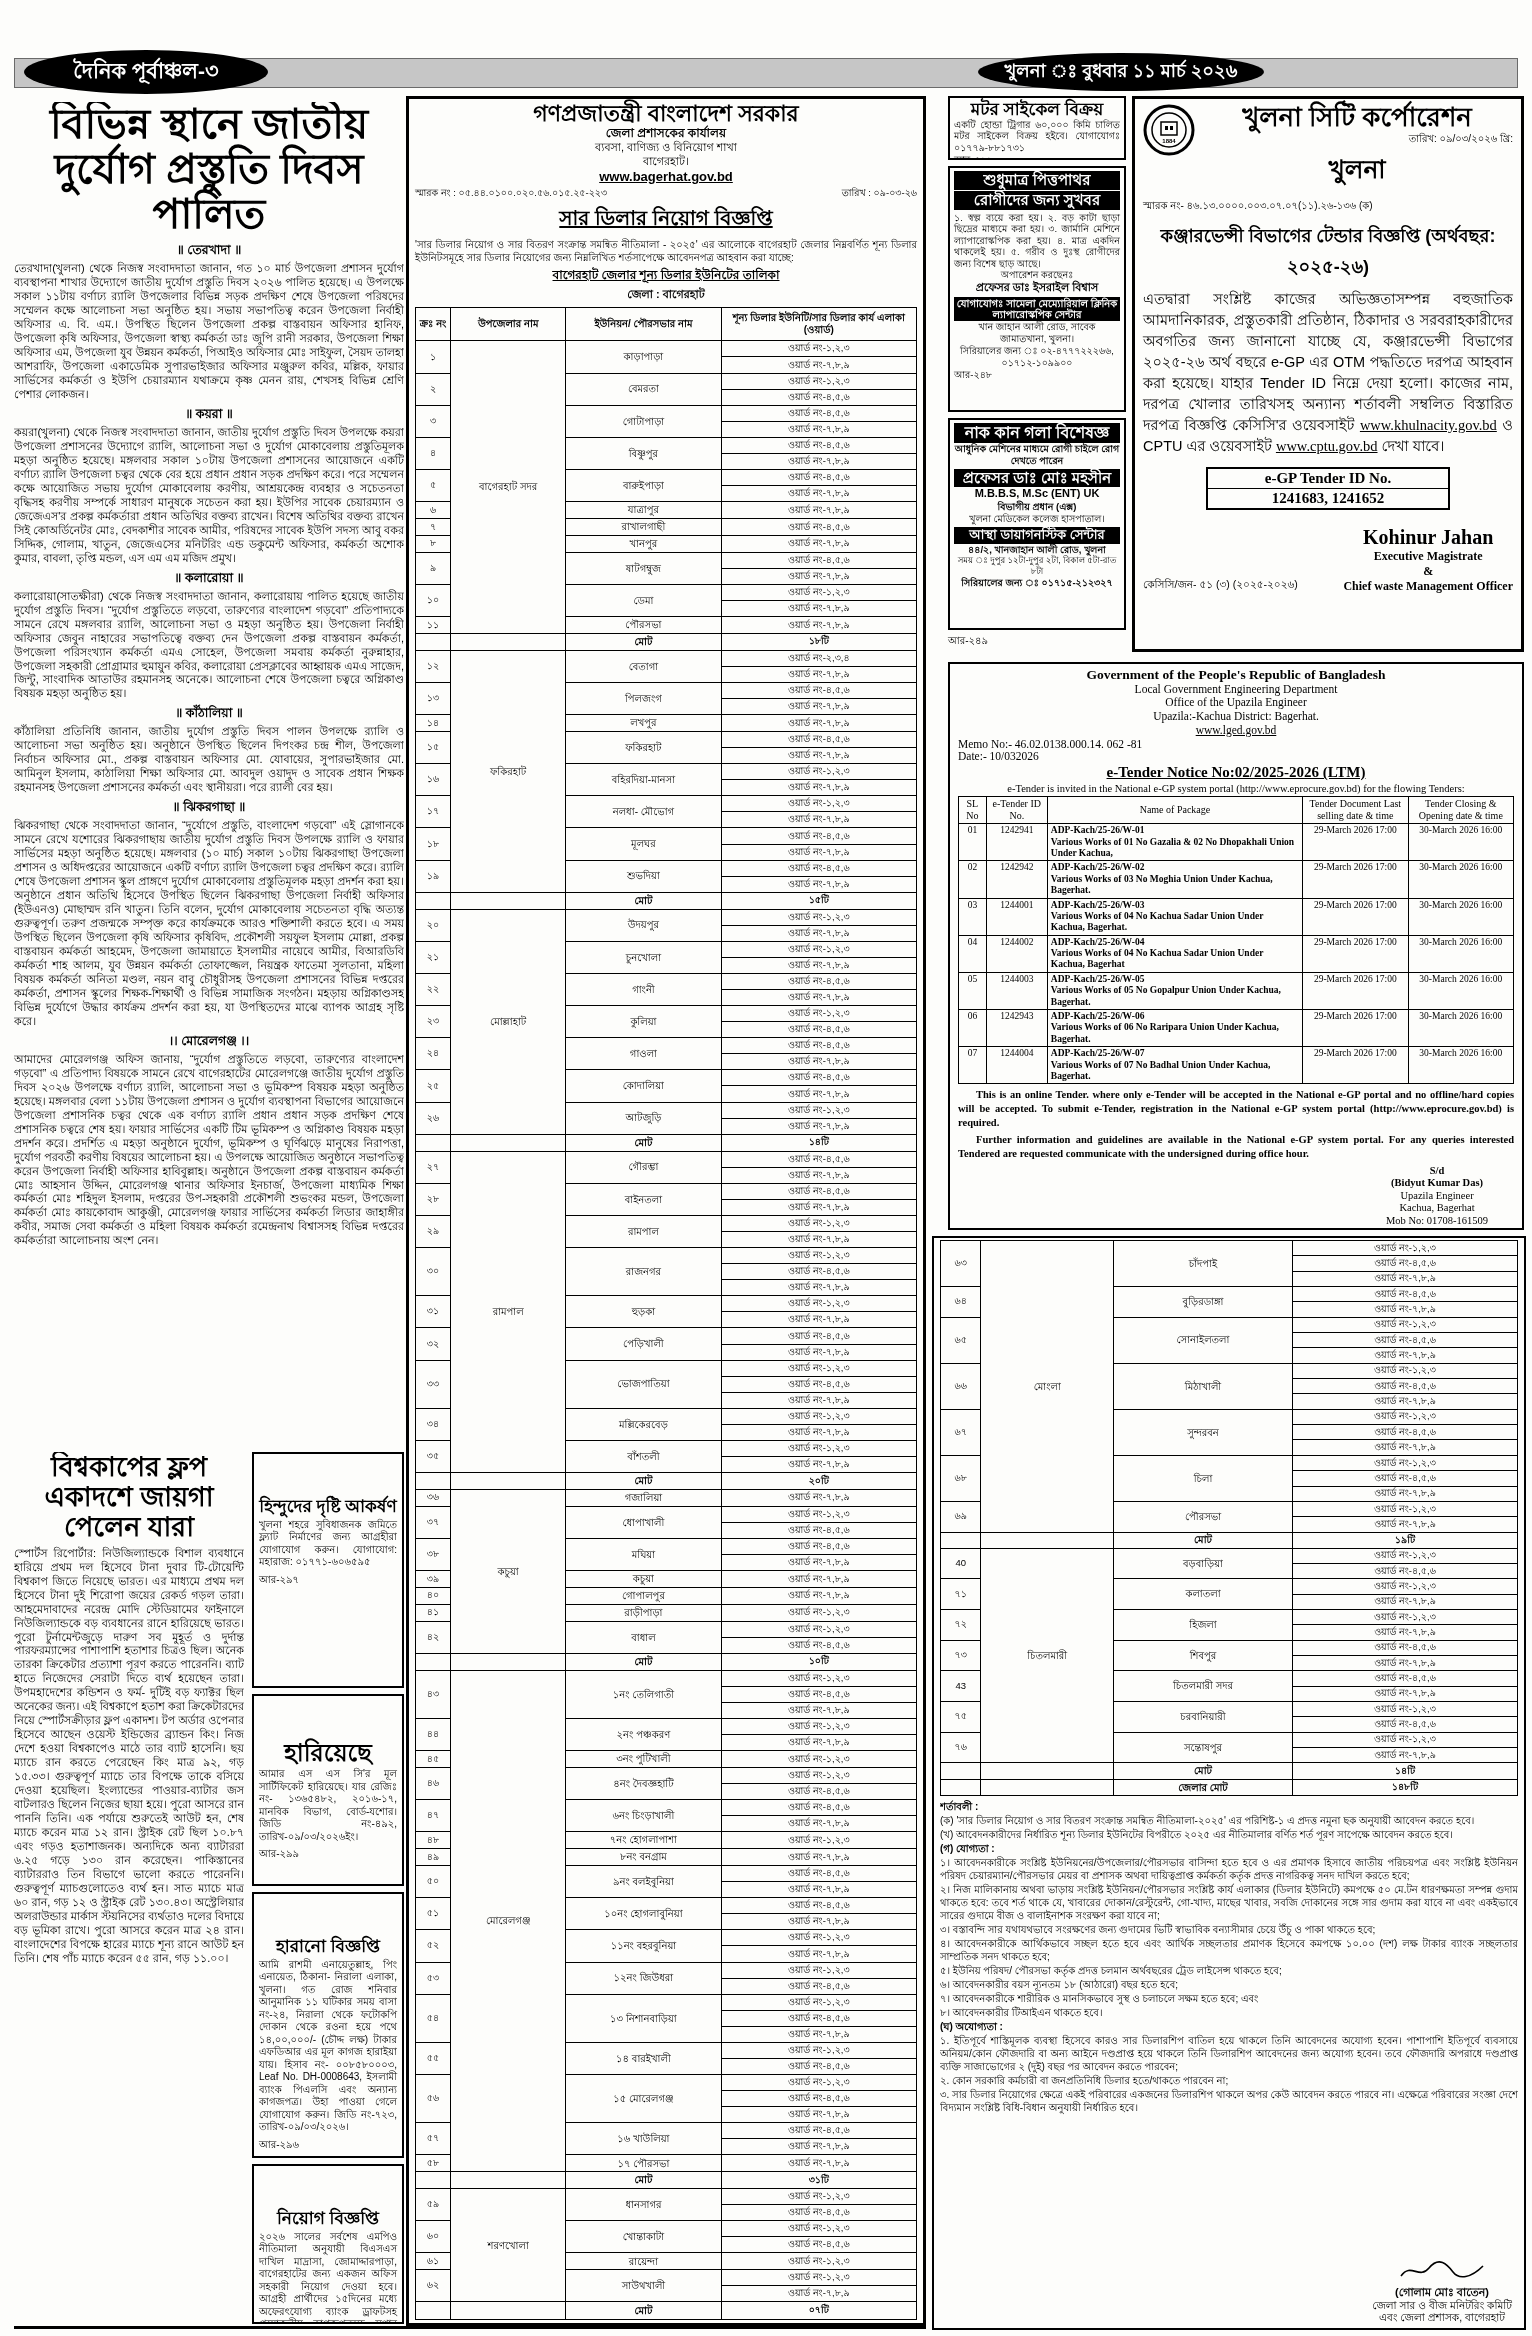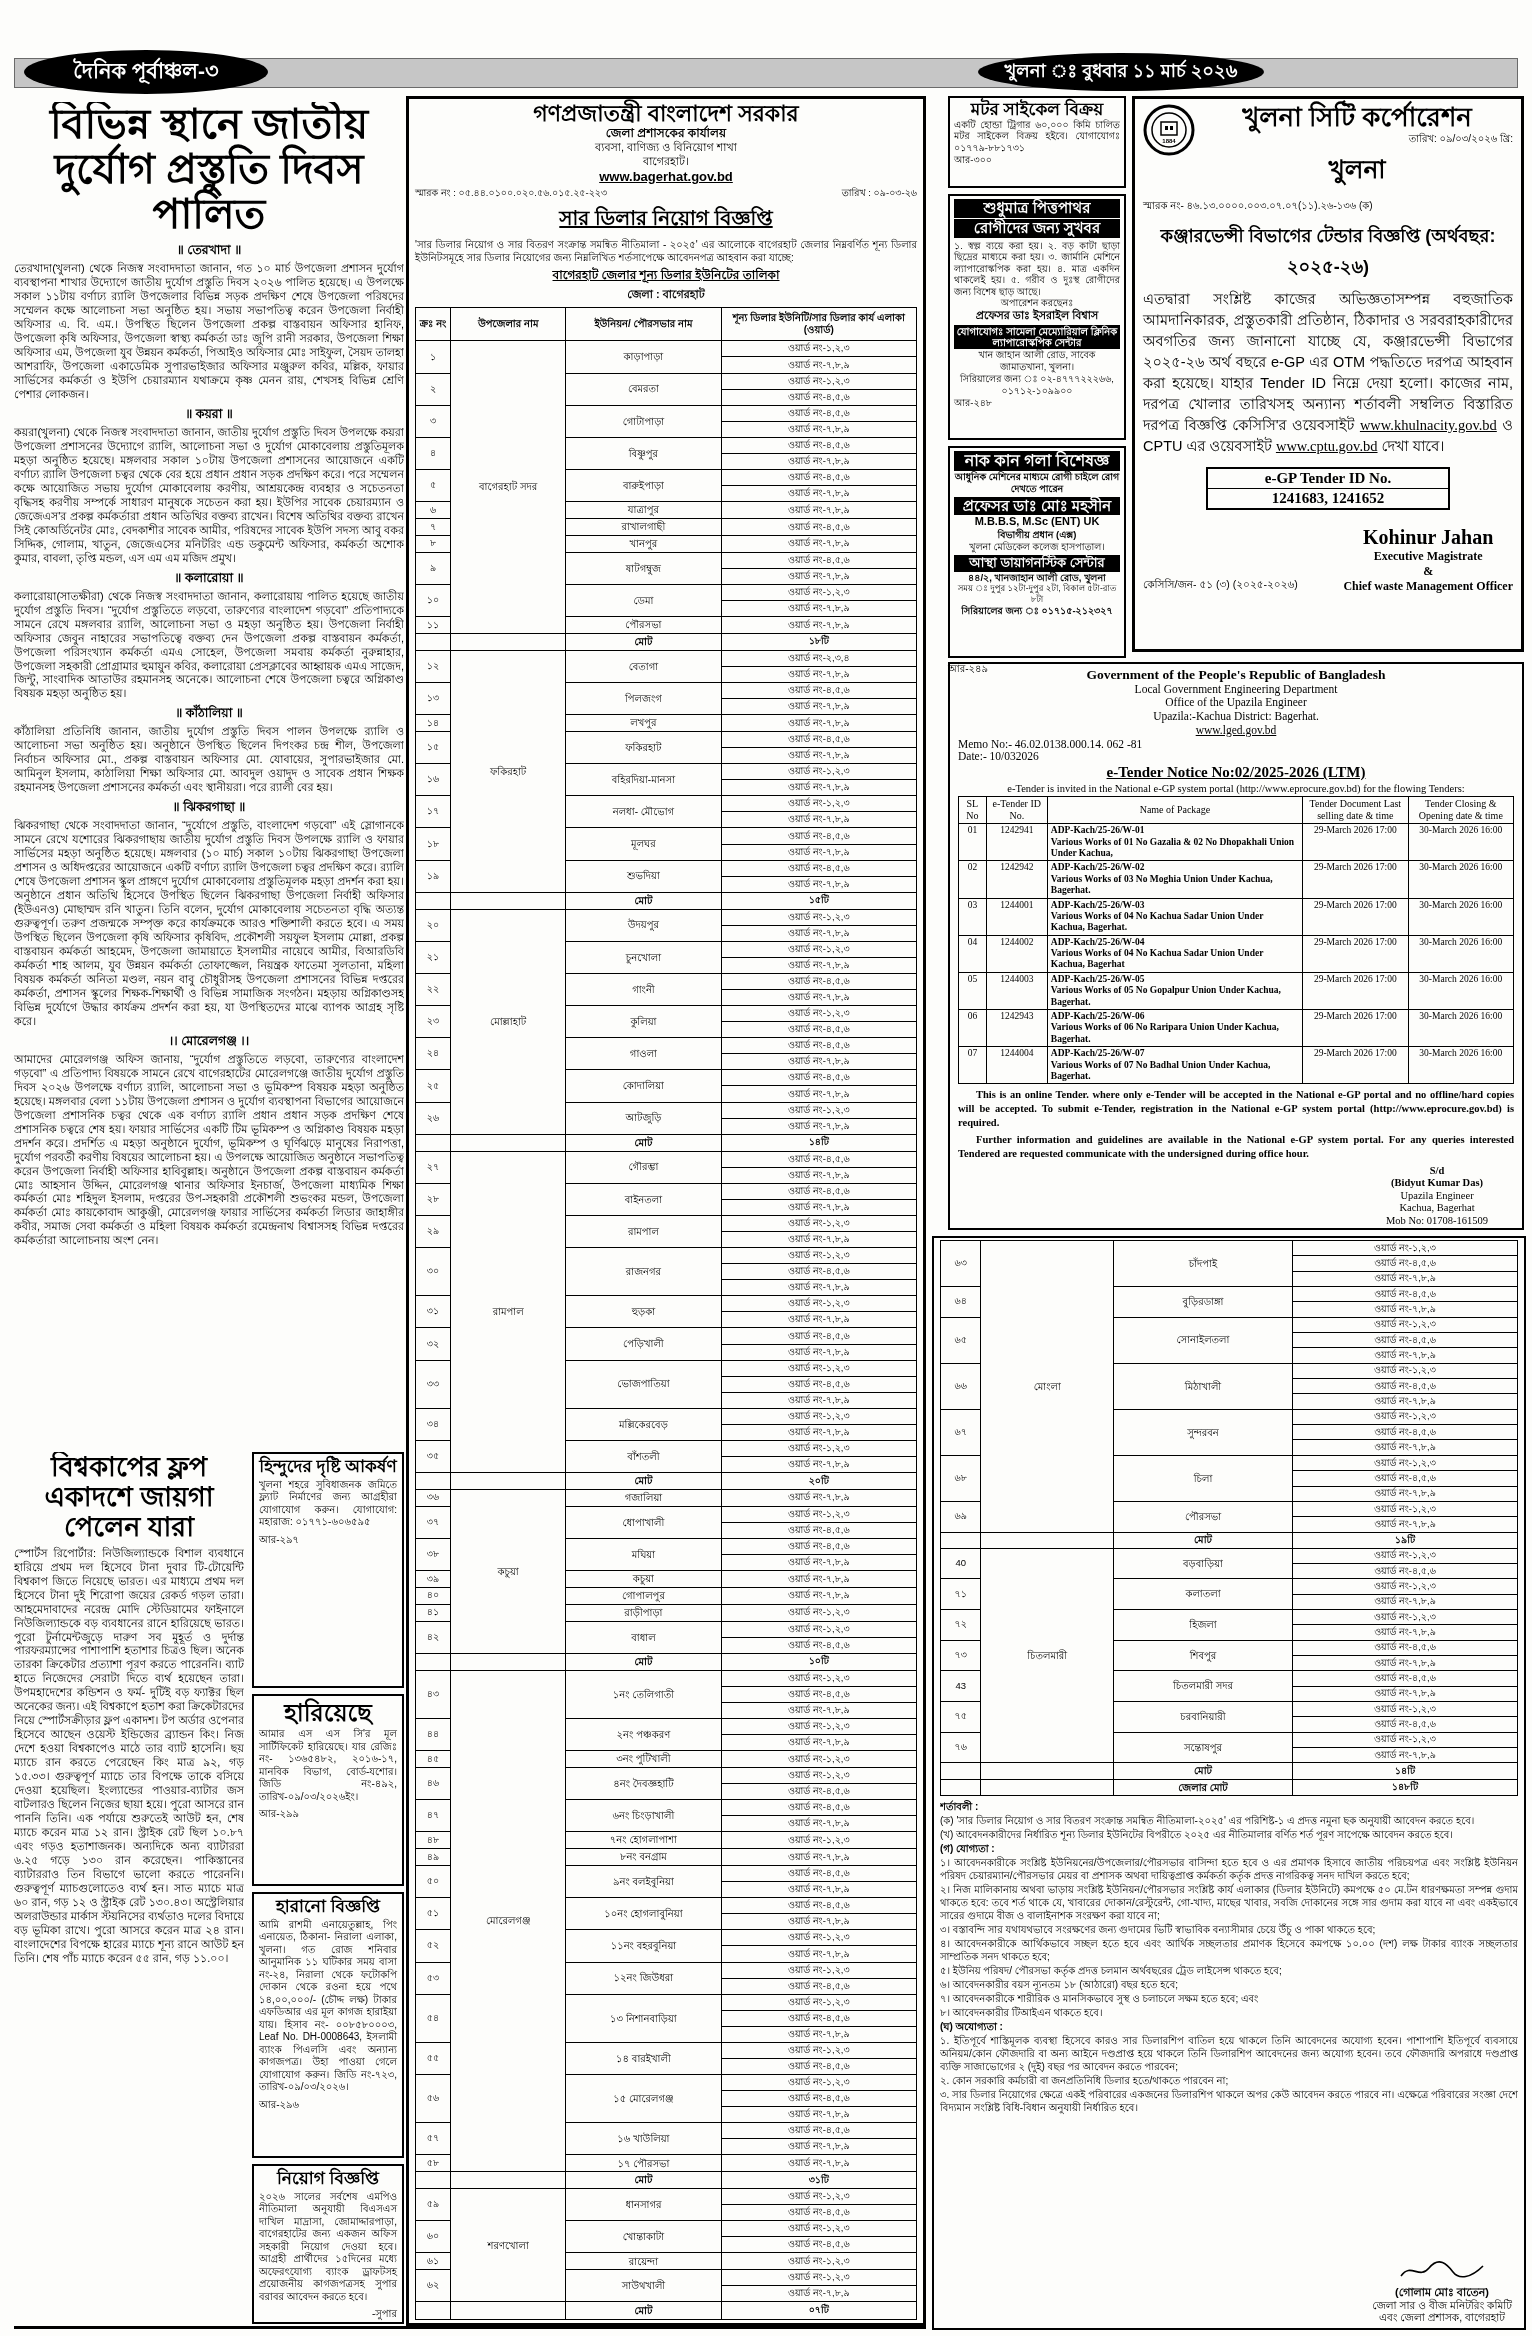--- a/index.html
+++ b/index.html
@@ -17,21 +17,21 @@
   .left-col{left:14px;top:102px;width:390px;height:1344px;overflow:hidden;}
   .left-col h1{margin:0 0 4px 0;font-size:41px;line-height:1.1;text-align:center;font-weight:bold;}
   .dateline{font-size:12.5px;font-weight:bold;text-align:center;margin:3px 0 1px 0;}
   .graf{font-size:11px;line-height:1.27;text-align:justify;}
   
   .sports{left:14px;top:1452px;width:230px;height:872px;overflow:hidden;}
   .sports h2{margin:0 0 4px 0;font-size:27px;line-height:1.12;text-align:center;font-weight:bold;}
   
   .smallads{left:252px;top:1452px;width:152px;}
   .sbox{border:2px solid #000;padding:4px 5px;margin-bottom:6px;overflow:hidden;}
-  .sbox .t1{font-weight:bold;text-align:center;line-height:1.1;}
+  .sbox .t1{font-weight:bold;text-align:center;line-height:1.1;margin-top:40px;}
   .sbox .body{font-size:10px;line-height:1.25;text-align:justify;margin-top:2px;}
   .sbox .ref{font-size:10px;margin-top:3px;}
   
   .center-box{left:406px;top:96px;width:520px;height:2230px;border:3px solid #000;
               padding:3px 6px;display:flex;flex-direction:column;overflow:hidden;}
   .cb-gov{font-size:22px;font-weight:bold;text-align:center;line-height:1.1;}
   .cb-sub{font-size:12px;font-weight:bold;text-align:center;line-height:1.25;}
   .cb-sub2{font-size:11px;text-align:center;line-height:1.25;}
   .cb-site{font-size:13px;font-weight:bold;text-align:center;text-decoration:underline;}
   .cb-memo{display:flex;justify-content:space-between;font-size:9.5px;margin-top:2px;}
@@ -706,21 +706,21 @@
             <td class="upz" data-name="upz"></td>
             <td class="unm" data-name="unm">মোট</td>
             <td class="wrd" data-name="wrd">০৭টি</td>
           </tr>
         </tbody>
       </table>
     </div>
 </div>
 
 <div class="abs adcol" data-name="right-ads-column">
-  <div class="abox" style="height:92px" data-name="motorcycle-sale-ad">
+  <div class="abox" style="height:64px" data-name="motorcycle-sale-ad">
     <div class="t1" style="font-weight:bold;text-align:center;font-size:17px;line-height:1.05" data-name="ad-title">মটর সাইকেল বিক্রয়</div>
     <div class="small" data-name="ad-body">একটি হোন্ডা ট্রিগার ৬০,০০০ কিমি চালিত মটর সাইকেল বিক্রয় হইবে। যোগাযোগঃ ০১৭৭৯-৮৮১৭৩১</div>
     <div class="small" style="text-align:left" data-name="ad-ref">আর-৩০০</div>
   </div>
   <div class="abox" style="height:246px;margin-top:6px" data-name="gallstone-clinic-ad">
     <div class="inv" style="font-size:15px" data-name="ad-title-line1">শুধুমাত্র পিত্তপাথর</div>
     <div class="inv" style="font-size:15px;margin-top:1px" data-name="ad-title-line2">রোগীদের জন্য সুখবর</div>
     <div class="small" style="margin-top:2px" data-name="ad-items">১. স্বল্প ব্যয়ে করা হয়। ২. বড় কাটা ছাড়া ছিদ্রের মাধ্যমে করা হয়। ৩. জার্মানি মেশিনে ল্যাপারোস্কপিক করা হয়। ৪. মাত্র একদিন থাকলেই হয়। ৫. গরীব ও দুঃস্থ রোগীদের জন্য বিশেষ ছাড় আছে।</div>
     <div class="cline" data-name="operation-label">অপারেশন করছেনঃ</div>
     <div class="cline" style="font-weight:bold;font-size:11px" data-name="doctor-name">প্রফেসর ডাঃ ইসরাইল বিশ্বাস</div>

